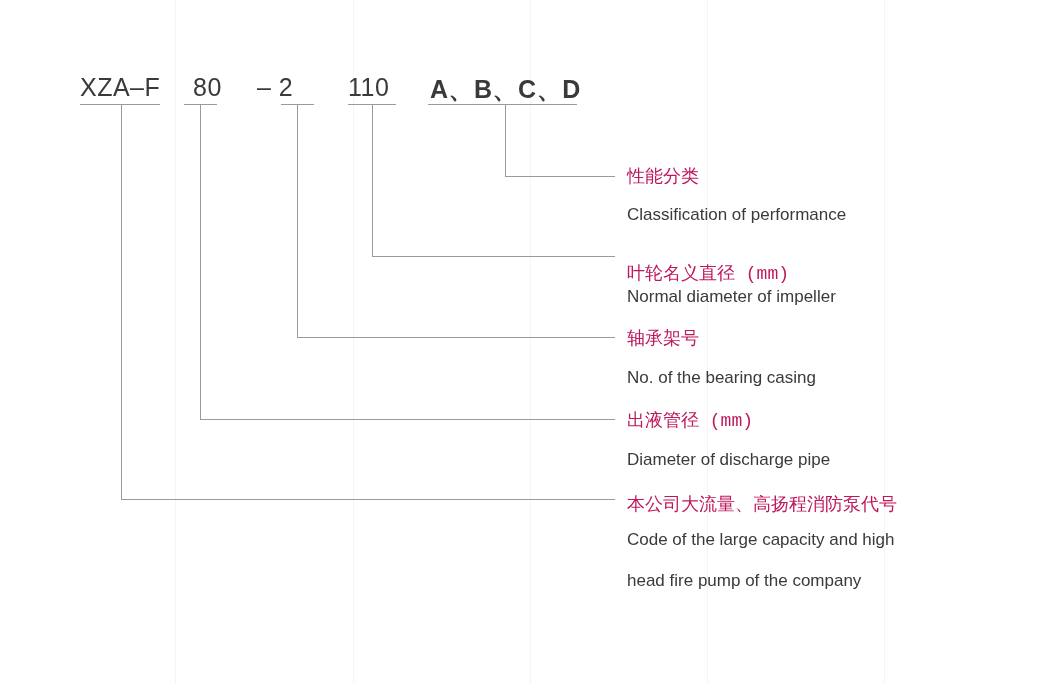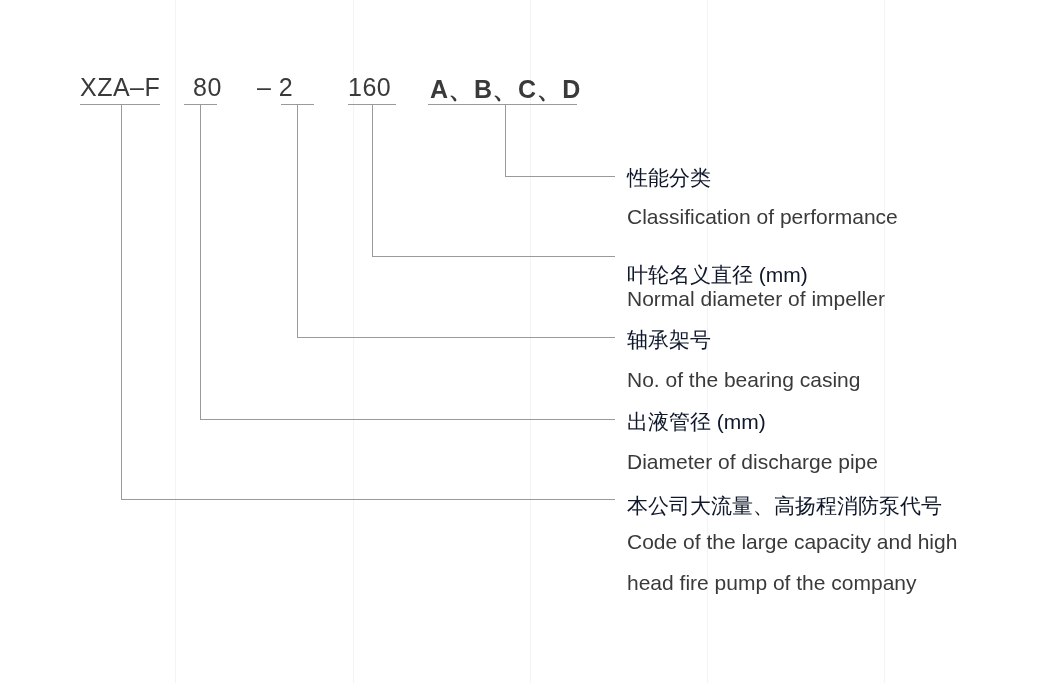--- a/index.html
+++ b/index.html
@@ -60,45 +60,46 @@
     background: #9a9a9a;
   }
 
   
   .desc {
     position: absolute;
     left: 627px;
     white-space: nowrap;
   }
   .desc.cn {
-    font-size: 21px;
-    color: #0f172a;
+    font-size: 18px;
+    color: #be185d;
+    font-family: Liberation Mono, monospace;
   }
   .desc.en {
-    font-size: 21px;
+    font-size: 17px;
     color: #3a3a3a;
   }
 </style>
 </head>
 <body>
 
 <div id="page">
 
   <div class="band" style="left:175px"></div>
   <div class="band" style="left:353px"></div>
   <div class="band" style="left:530px"></div>
   <div class="band" style="left:707px"></div>
   <div class="band" style="left:884px"></div>
 
 
   <div id="code-row">
       <div class="code-seg" style="left: 80px;">XZA–F</div>
       <div class="code-seg" style="left: 173px; margin-left: 20px;">80</div>
       <div class="code-seg" style="left: 257px;">– 2</div>
-      <div class="code-seg" style="left: 348px;">160</div>
+      <div class="code-seg" style="left: 348px;">110</div>
       <div class="code-seg" style="left: 430px; font-weight: bold;">A、B、C、D</div>
     </div>
   <div id="lines">
       <div class="hline" style="left: 80px; top: 104px; width: 80px;"></div>
       <div class="vline" style="left: 121px; top: 104px; height: 18px;"></div>
       <div class="hline" style="left: 184px; top: 104px; width: 33px;"></div>
       <div class="vline" style="left: 200px; top: 104px; height: 18px;"></div>
       <div class="hline" style="left: 281px; top: 104px; width: 33px;"></div>
       <div class="vline" style="left: 297px; top: 104px; height: 18px;"></div>
       <div class="hline" style="left: 348px; top: 104px; width: 48px;"></div>

